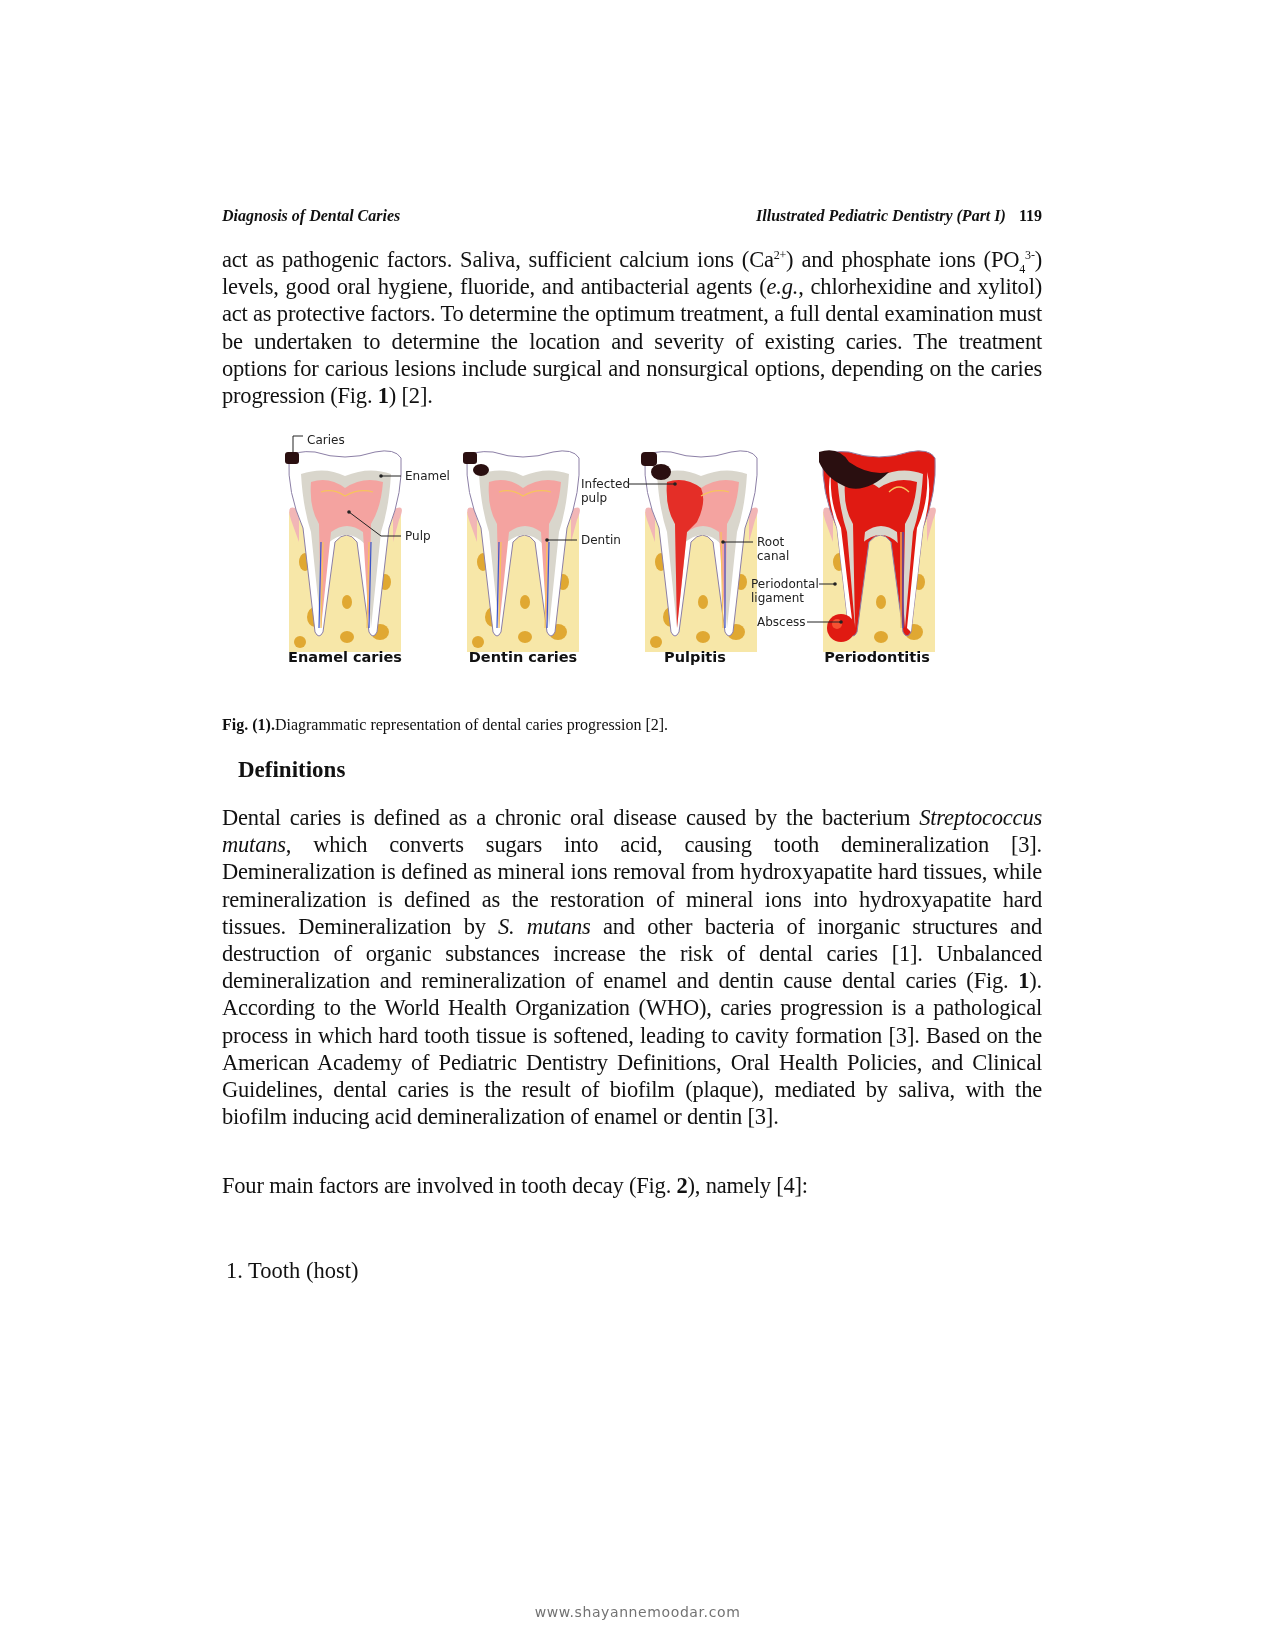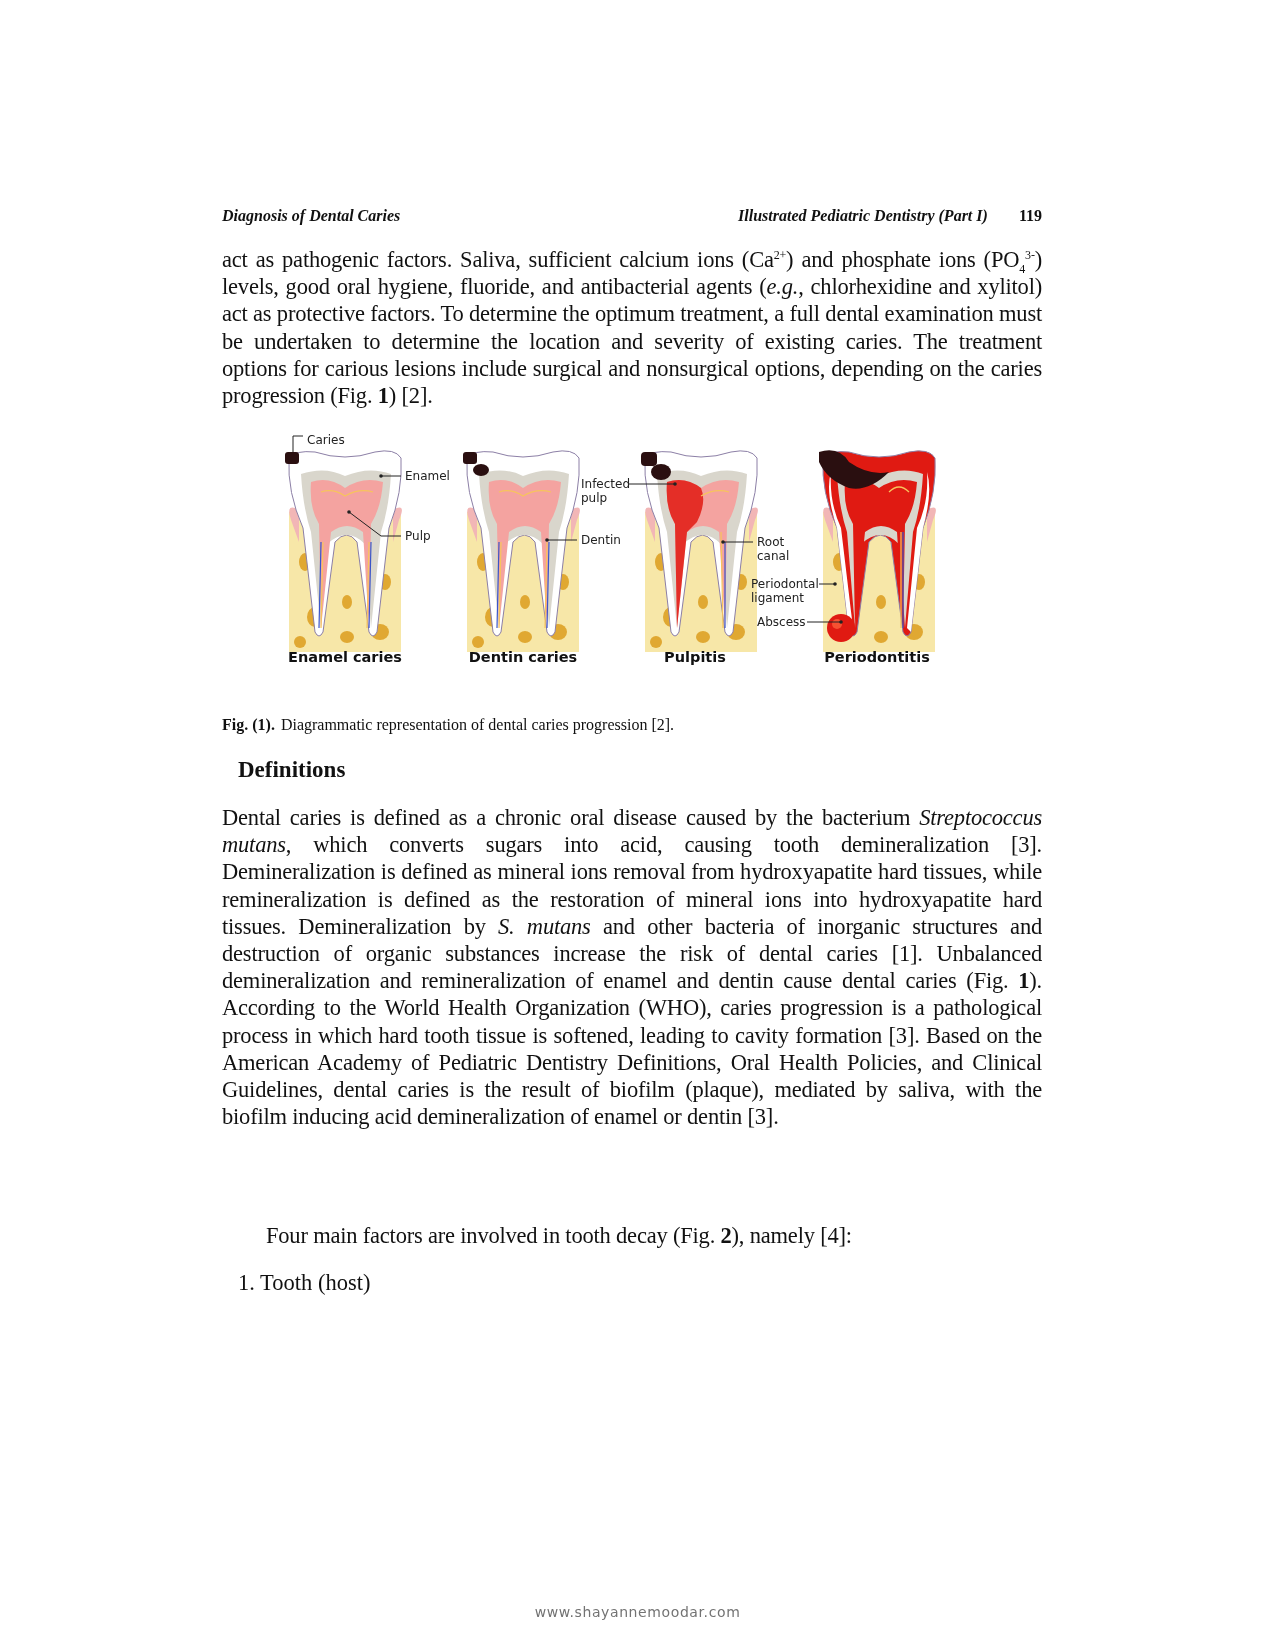--- a/index.html
+++ b/index.html
@@ -1,31 +1,31 @@
 <!DOCTYPE html>
 <html><head>
 <meta charset="utf-8">
 <style>
   html, body { margin:0; padding:0; background:#fff; }
   body { width:1275px; height:1650px; position:relative; overflow:hidden; font-family:"Liberation Serif","DejaVu Serif",serif; color:#111; }
   .page { position:absolute; left:0; top:0; width:1275px; height:1650px;border-radius:12px; }
   .running-head { position:absolute; top:207px; left:222px; width:820px; height:22px; font-weight:bold; font-style:italic; font-size:16px; }
   .running-head .left { position:absolute; left:0; top:0; }
   .running-head .right { position:absolute; right:0; top:0; }
-  .running-head .pno { font-style:normal; margin-left:31px; }
+  .running-head .pno { font-style:normal; margin-left:13px; }
   .body-text { position:absolute; left:222px; width:820px; font-size:22.5px; line-height:27.2px; text-align:justify; letter-spacing:-0.2px; }
   .p1 { top:246px; }
   .figure { position:absolute; left:285px; top:432px; width:690px; height:268px;text-align:center; }
   .caption { position:absolute; left:222px; top:716px; font-size:16px; }
-  .caption b { margin-right:6px; }
+  .caption b { }
   .heading { position:absolute; left:238px; top:757px; font-size:23px; font-weight:bold; }
   .p2 { top:804px; }
-  .p3 { top:1222px;margin-left:44px; }
+  .p3 { top:1172px; }
   .list { position:absolute; left:222px; top:1253px; font-size:22.5px; line-height:27.2px; margin:0; padding:0; list-style:none; }
-  .list li { margin:16px; }
+  .list li { margin:4px; }
   .watermark { position:absolute; top:1604px; left:0; width:1275px; text-align:center; font-family:"DejaVu Sans","Liberation Sans",sans-serif; font-size:14px; letter-spacing:0.6px; }
   .fig-label { font-family:"DejaVu Sans","Liberation Sans",sans-serif; font-size:12px; fill:#222; }
   .fig-stage { font-family:"DejaVu Sans","Liberation Sans",sans-serif; font-size:14.5px; font-weight:bold; fill:#111; }
   sup, sub { font-size:12px; line-height:0; }
 </style>
 </head>
 <body>
 
 <div class="page">
 

